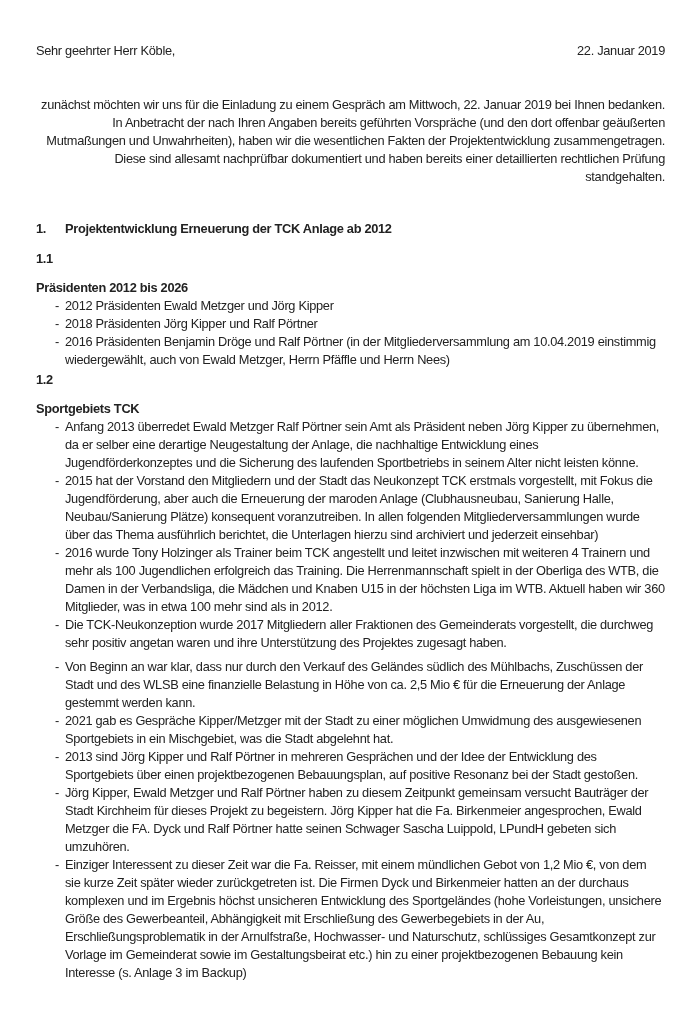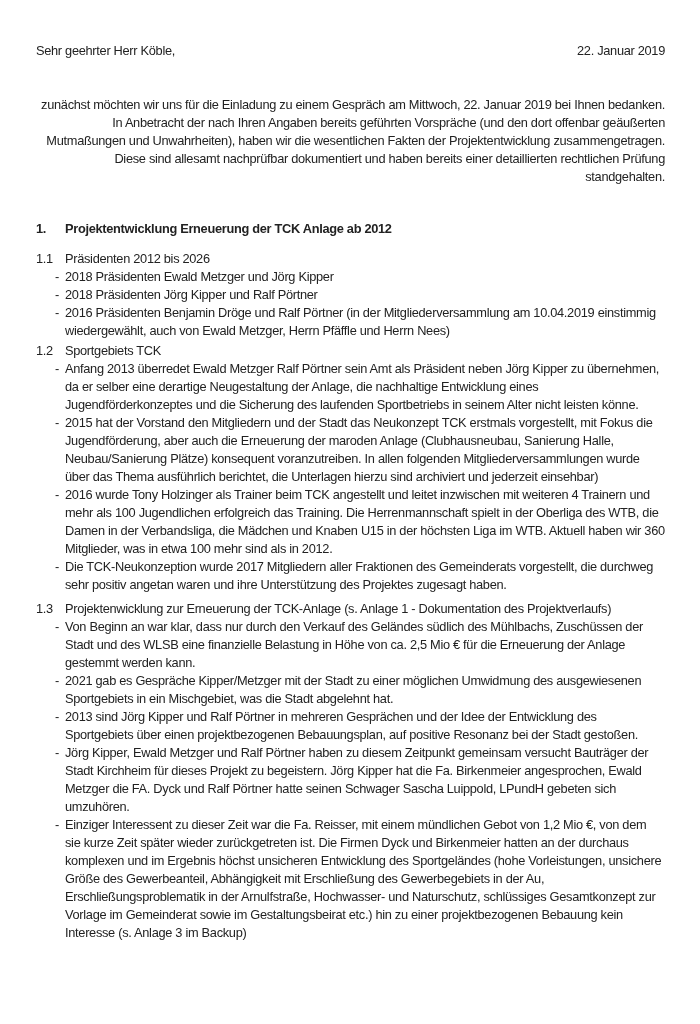--- a/index.html
+++ b/index.html
@@ -19,21 +19,21 @@
   .intro { margin-top: 36px; text-align: right; }
 
   .sec-heading { display: flex; font-weight: bold; margin-top: 34px; }
   .sec-num  { flex: 0 0 29px; }
   .sec-title { flex: 1; }
 
   .subsection.sub-1 { margin-top: 12px; }
   .subsection.sub-2 { margin-top: 2px; }
   .subsection.sub-3 { margin-top: 6px; }
 
-  .sub-heading { display: flex; font-weight: normal; }
+  .sub-heading { display: flex; font-weight: bold; flex-direction: column; }
   .sub-num  { flex: 0 0 29px; }
   .sub-title { flex: 1; }
 
   .bullet { display: flex; padding-left: 19px; }
   .dash  { flex: 0 0 10px; }
   .btext { flex: 1; }
 </style>
 </head>
 <body>
 
@@ -54,21 +54,21 @@
     </div>
 
     <div class="subsection sub-1">
       <div class="sub-heading">
         <span class="sub-num">1.1</span>
         <span class="sub-title">Präsidenten 2012 bis 2026</span>
       </div>
       <div class="bullets">
         <div class="bullet">
           <span class="dash">-</span>
-          <span class="btext">2018 Präsidenten Ewald Metzger und Jörg Kipper</span>
+          <span class="btext">2012 Präsidenten Ewald Metzger und Jörg Kipper</span>
         </div>
         <div class="bullet">
           <span class="dash">-</span>
           <span class="btext">2018 Präsidenten Jörg Kipper und Ralf Pörtner</span>
         </div>
         <div class="bullet">
           <span class="dash">-</span>
           <span class="btext">2016 Präsidenten Benjamin Dröge und Ralf Pörtner (in der Mitgliederversammlung am 10.04.2019 einstimmig wiedergewählt, auch von Ewald Metzger, Herrn Pfäffle und Herrn Nees)</span>
         </div>
       </div>
@@ -93,24 +93,20 @@
           <span class="btext">2016 wurde Tony Holzinger als Trainer beim TCK angestellt und leitet inzwischen mit weiteren 4 Trainern und mehr als 100 Jugendlichen erfolgreich das Training. Die Herrenmannschaft spielt in der Oberliga des WTB, die Damen in der Verbandsliga, die Mädchen und Knaben U15 in der höchsten Liga im WTB. Aktuell haben wir 360 Mitglieder, was in etwa 100 mehr sind als in 2012.</span>
         </div>
         <div class="bullet">
           <span class="dash">-</span>
           <span class="btext">Die TCK-Neukonzeption wurde 2017 Mitgliedern aller Fraktionen des Gemeinderats vorgestellt, die durchweg sehr positiv angetan waren und ihre Unterstützung des Projektes zugesagt haben.</span>
         </div>
       </div>
     </div>
 
     <div class="subsection sub-3">
-      <div class="sub-heading">
-        <span class="sub-num">1.3</span>
-        <span class="sub-title">Projektenwicklung zur Erneuerung der TCK-Anlage (s. Anlage 1 - Dokumentation des Projektverlaufs)</span>
-      </div>
       <div class="bullets">
         <div class="bullet">
           <span class="dash">-</span>
           <span class="btext">Von Beginn an war klar, dass nur durch den Verkauf des Geländes südlich des Mühlbachs, Zuschüssen der Stadt und des WLSB eine finanzielle Belastung in Höhe von ca. 2,5 Mio € für die Erneuerung der Anlage gestemmt werden kann.</span>
         </div>
         <div class="bullet">
           <span class="dash">-</span>
           <span class="btext">2021 gab es Gespräche Kipper/Metzger mit der Stadt zu einer möglichen Umwidmung des ausgewiesenen Sportgebiets in ein Mischgebiet, was die Stadt abgelehnt hat.</span>
         </div>
         <div class="bullet">

